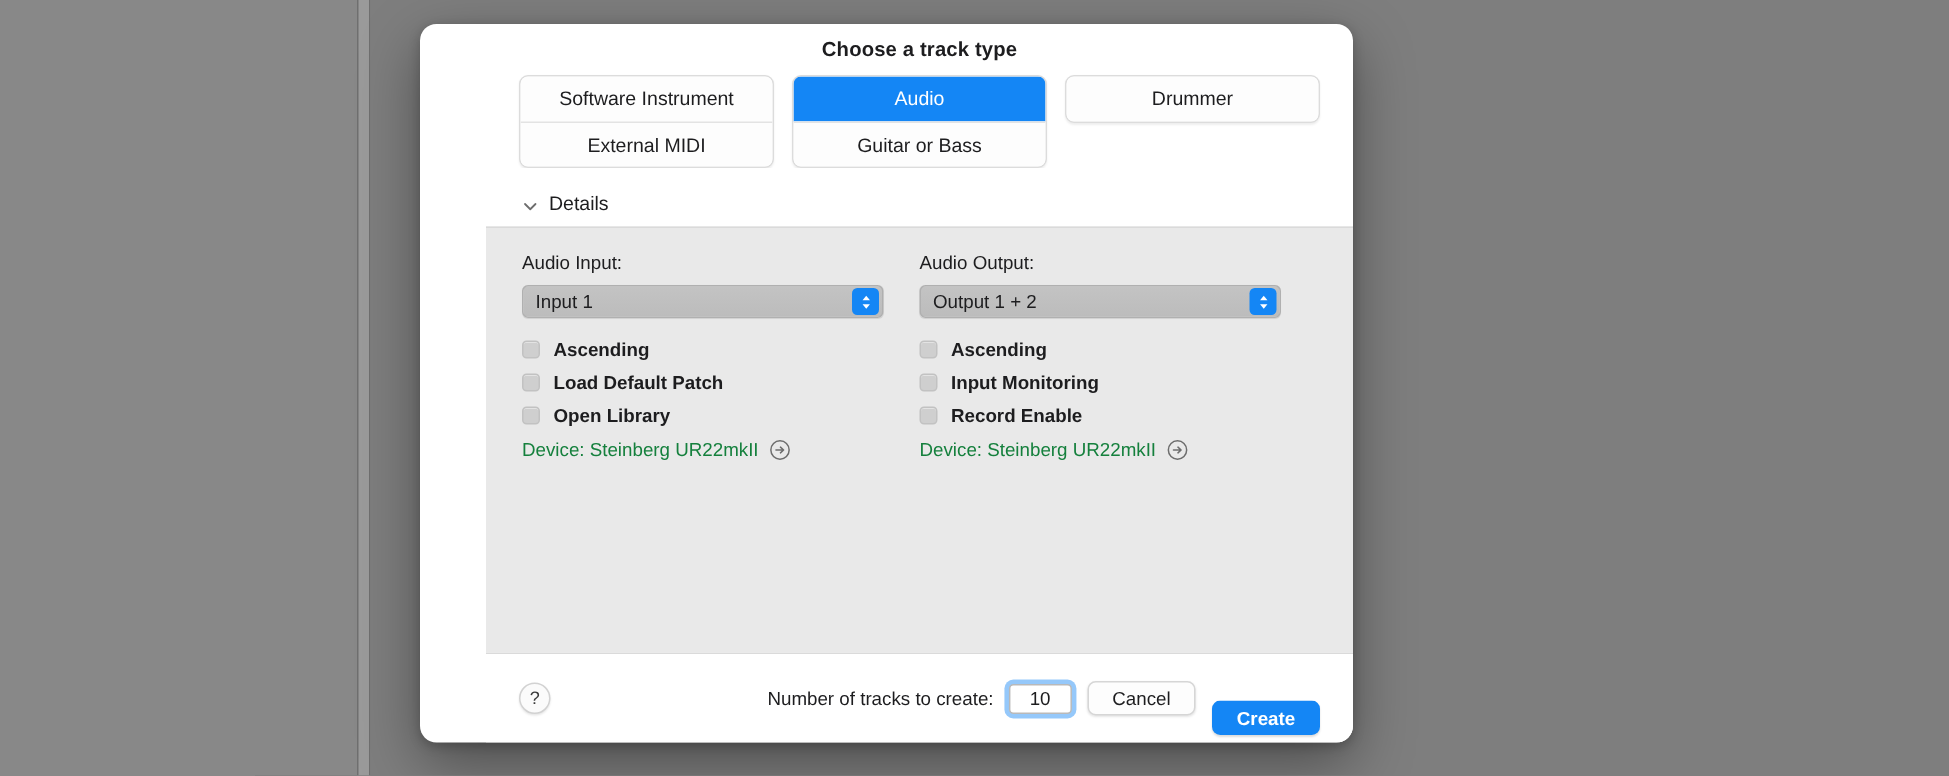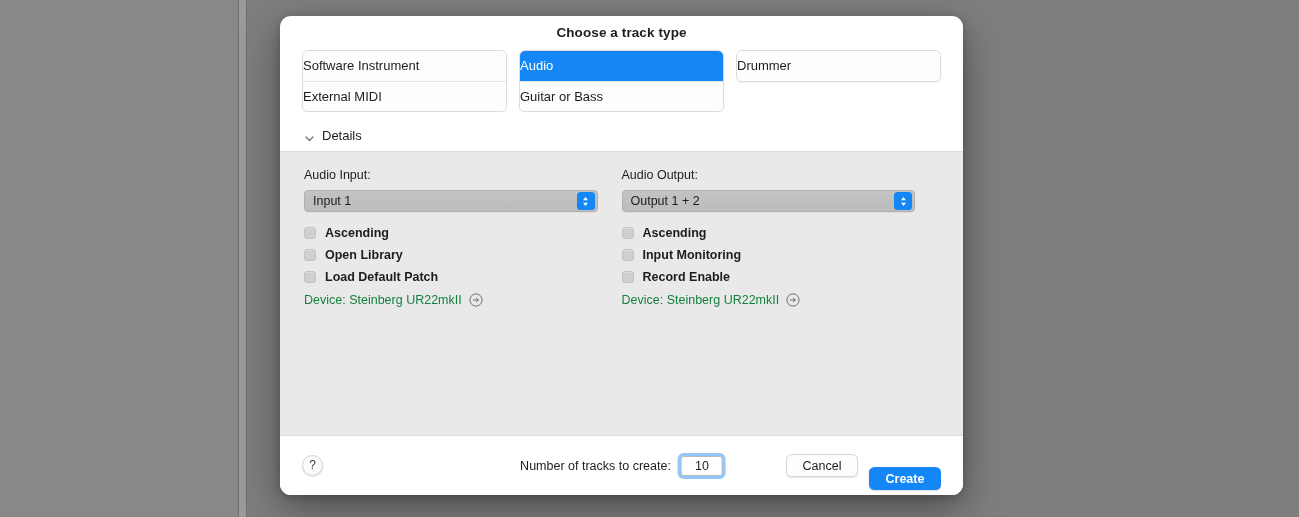--- a/index.html
+++ b/index.html
@@ -37,28 +37,29 @@
     left: 247px; top: 0;
     right: 0; height: 517px;
     background: #7e7e7e;
   }
 
   
   .sheet {
     position: absolute;
     left: 280px;
     top: 16px;
-    width: 683px;
+    width: 622px;
     height: 479px;
     background: #ffffff;
     border-radius: 11px;
     box-shadow: 0 14px 40px rgba(0,0,0,0.38), 0 2px 8px rgba(0,0,0,0.22);
     overflow: hidden;
     display: flex;
     flex-direction: column;
+    padding-left: 44px;
   }
 
   
   .sheet-title {
     text-align: center;
     font-size: 13.5px;
     font-weight: bold;
     color: #1d1d1f;
     padding-top: 9px;
     letter-spacing: 0.1px;
@@ -75,21 +76,21 @@
     flex: 1 1 0;
     background: #fdfdfd;
     border: 1px solid #dcdcdc;
     border-radius: 6px;
     box-shadow: 0 1px 1.5px rgba(0,0,0,0.07);
     overflow: hidden;
   }
   .type-btn {
     height: 30px;
     line-height: 30px;
-    text-align: left;
+    text-align: center;
     font-size: 13px;
     color: #1d1d1f;
     background: #fdfdfd;
     cursor: default;
     user-select: none;
   }
   .type-btn + .type-btn {
     border-top: 1px solid #e3e3e3;
   }
   .type-btn.selected {
@@ -338,25 +339,25 @@
           </svg>
         </span>
       </div>
 
       <div class="cb-row">
         <span class="cb-box"></span>
         <span class="cb-label">Ascending</span>
       </div>
       <div class="cb-row">
         <span class="cb-box"></span>
+        <span class="cb-label">Load Default Patch</span>
+      </div>
+      <div class="cb-row">
+        <span class="cb-box"></span>
         <span class="cb-label">Open Library</span>
-      </div>
-      <div class="cb-row">
-        <span class="cb-box"></span>
-        <span class="cb-label">Load Default Patch</span>
       </div>
 
       <div class="device-row">
         <span class="device-text">Device: Steinberg UR22mkII</span>
         <span class="arrow-circle">
           <svg viewBox="0 0 14 14" width="14" height="14">
             <circle cx="7" cy="7" r="6.1" fill="none" stroke="#6d6d6d" stroke-width="1"></circle>
             <path d="M4.3 7 H9.2 M7.3 5.1 L9.4 7 L7.3 8.9" fill="none" stroke="#6d6d6d" stroke-width="1" stroke-linecap="round" stroke-linejoin="round"></path>
           </svg>
         </span>

